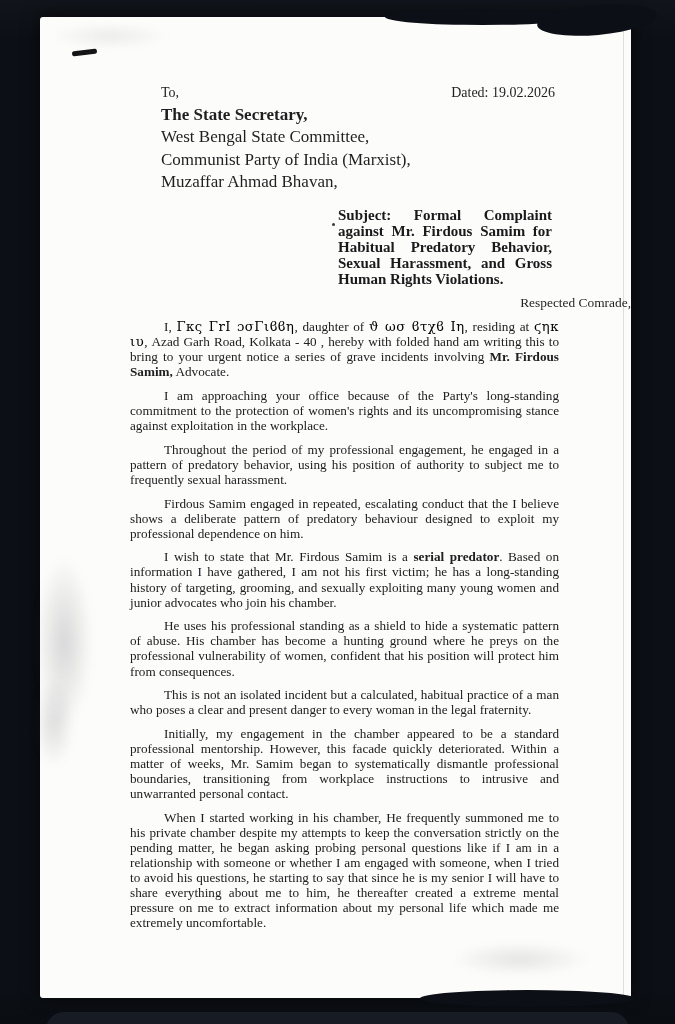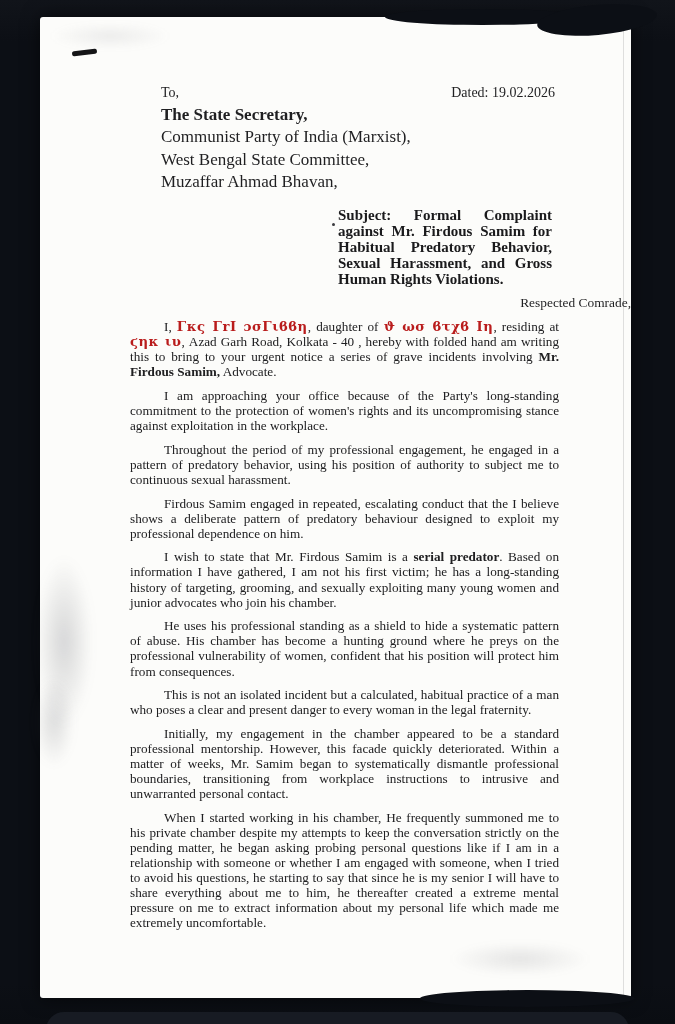--- a/index.html
+++ b/index.html
@@ -48,22 +48,21 @@
     margin:8.5px 0 0 0;
     font-size:13.2px;line-height:15.1px;
     text-align:justify;text-indent:34px;
     color:#202022;
   }
   .para .bold{font-weight:bold;}
   .para .redacted{
     font-family:"DejaVu Serif",serif;
     filter:blur(0.7px);
     letter-spacing:0.5px;
-    color:#b91c1c;
-    font-weight:bold;
+    color:#000000;
   }
   .next-card{
     position:absolute;left:46px;right:46px;top:1012px;height:20px;
     background:#171b23;border-radius:18px 18px 0 0;
   }
 </style>
 </head>
 <body>
 
 <div class="scene">
@@ -78,35 +77,35 @@
 
     <div class="pen-dash"></div>
 
     <div class="header-row">
       <span>To,</span>
       <span>Dated: 19.02.2026</span>
     </div>
 
     <div class="recipient">
         <div class="addr-line b">The State Secretary,</div>
+        <div class="addr-line">West Bengal State Committee,</div>
         <div class="addr-line">Communist Party of India (Marxist),</div>
-        <div class="addr-line">West Bengal State Committee,</div>
         <div class="addr-line">Muzaffar Ahmad Bhavan,</div>
       </div>
 
     <div class="artifact-dot"></div>
 
     <div class="subject">Subject: Formal Complaint against Mr. Firdous Samim for Habitual Predatory Behavior, Sexual Harassment, and Gross Human Rights Violations.</div>
 
     <div class="greeting">Respected Comrade,</div>
 
     <div class="body-block">
         <p class="para"><span>I, </span><span class="redacted">Γκς ΓrΙ ɔσΓιϐϐη</span><span>, daughter of </span><span class="redacted">ϑ ωσ ϐτχϐ Ιη</span><span>, residing at </span><span class="redacted">ϛηκ ιυ</span><span>, Azad Garh Road, Kolkata - 40 , hereby with folded hand am writing this to bring to your urgent notice a series of grave incidents involving </span><span class="bold">Mr. Firdous Samim,</span><span> Advocate.</span></p>
         <p class="para"><span>I am approaching your office because of the Party's long-standing commitment to the protection of women's rights and its uncompromising stance against exploitation in the workplace.</span></p>
-        <p class="para"><span>Throughout the period of my professional engagement, he engaged in a pattern of predatory behavior, using his position of authority to subject me to continuous sexual harassment.</span></p>
+        <p class="para"><span>Throughout the period of my professional engagement, he engaged in a pattern of predatory behavior, using his position of authority to subject me to frequently sexual harassment.</span></p>
         <p class="para"><span>Firdous Samim engaged in repeated, escalating conduct that the I believe shows a deliberate pattern of predatory behaviour designed to exploit my professional dependence on him.</span></p>
         <p class="para"><span>I wish to state that Mr. Firdous Samim is a </span><span class="bold">serial predator</span><span>. Based on information I have gathered, I am not his first victim; he has a long-standing history of targeting, grooming, and sexually exploiting many young women and junior advocates who join his chamber.</span></p>
         <p class="para"><span>He uses his professional standing as a shield to hide a systematic pattern of abuse. His chamber has become a hunting ground where he preys on the professional vulnerability of women, confident that his position will protect him from consequences.</span></p>
         <p class="para"><span>This is not an isolated incident but a calculated, habitual practice of a man who poses a clear and present danger to every woman in the legal fraternity.</span></p>
         <p class="para"><span>Initially, my engagement in the chamber appeared to be a standard professional mentorship. However, this facade quickly deteriorated. Within a matter of weeks, Mr. Samim began to systematically dismantle professional boundaries, transitioning from workplace instructions to intrusive and unwarranted personal contact.</span></p>
         <p class="para"><span>When I started working in his chamber, He frequently summoned me to his private chamber despite my attempts to keep the conversation strictly on the pending matter, he began asking probing personal questions like if I am in a relationship with someone or whether I am engaged with someone, when I tried to avoid his questions, he starting to say that since he is my senior I will have to share everything about me to him, he thereafter created a extreme mental pressure on me to extract information about my personal life which made me extremely uncomfortable.</span></p>
       </div>
 
     <div class="edge-top-mid"></div>
     <div class="edge-top-right"></div>

